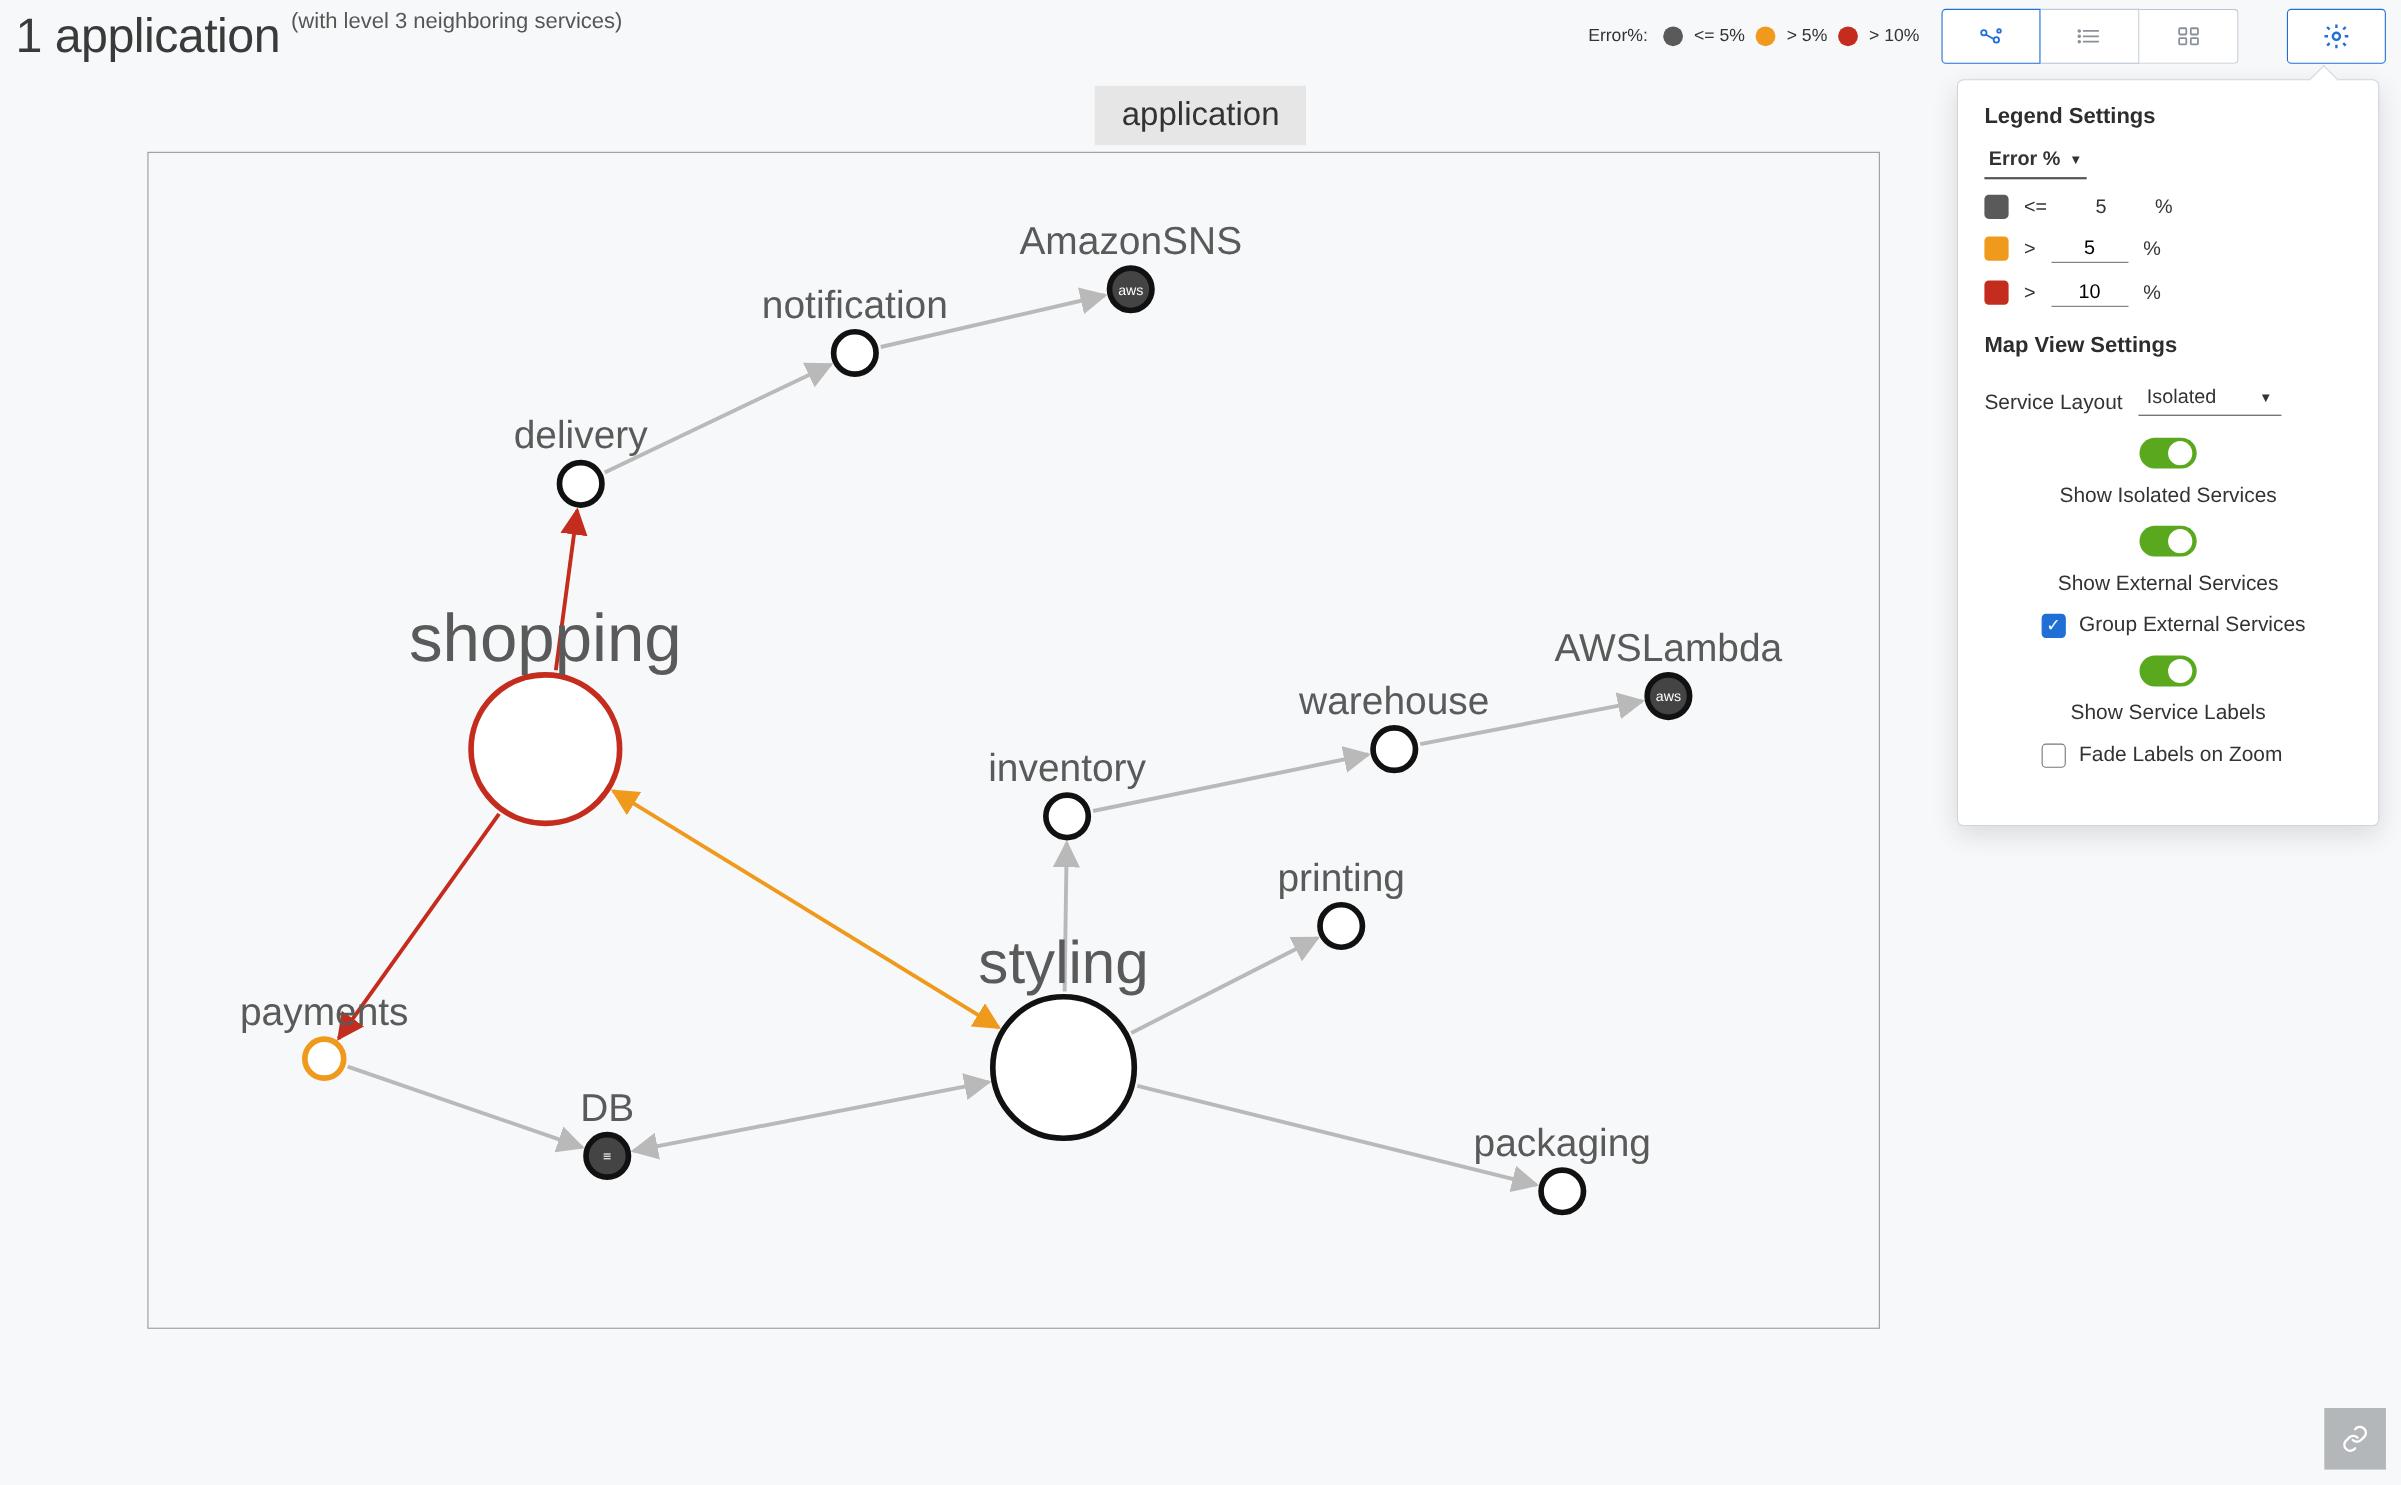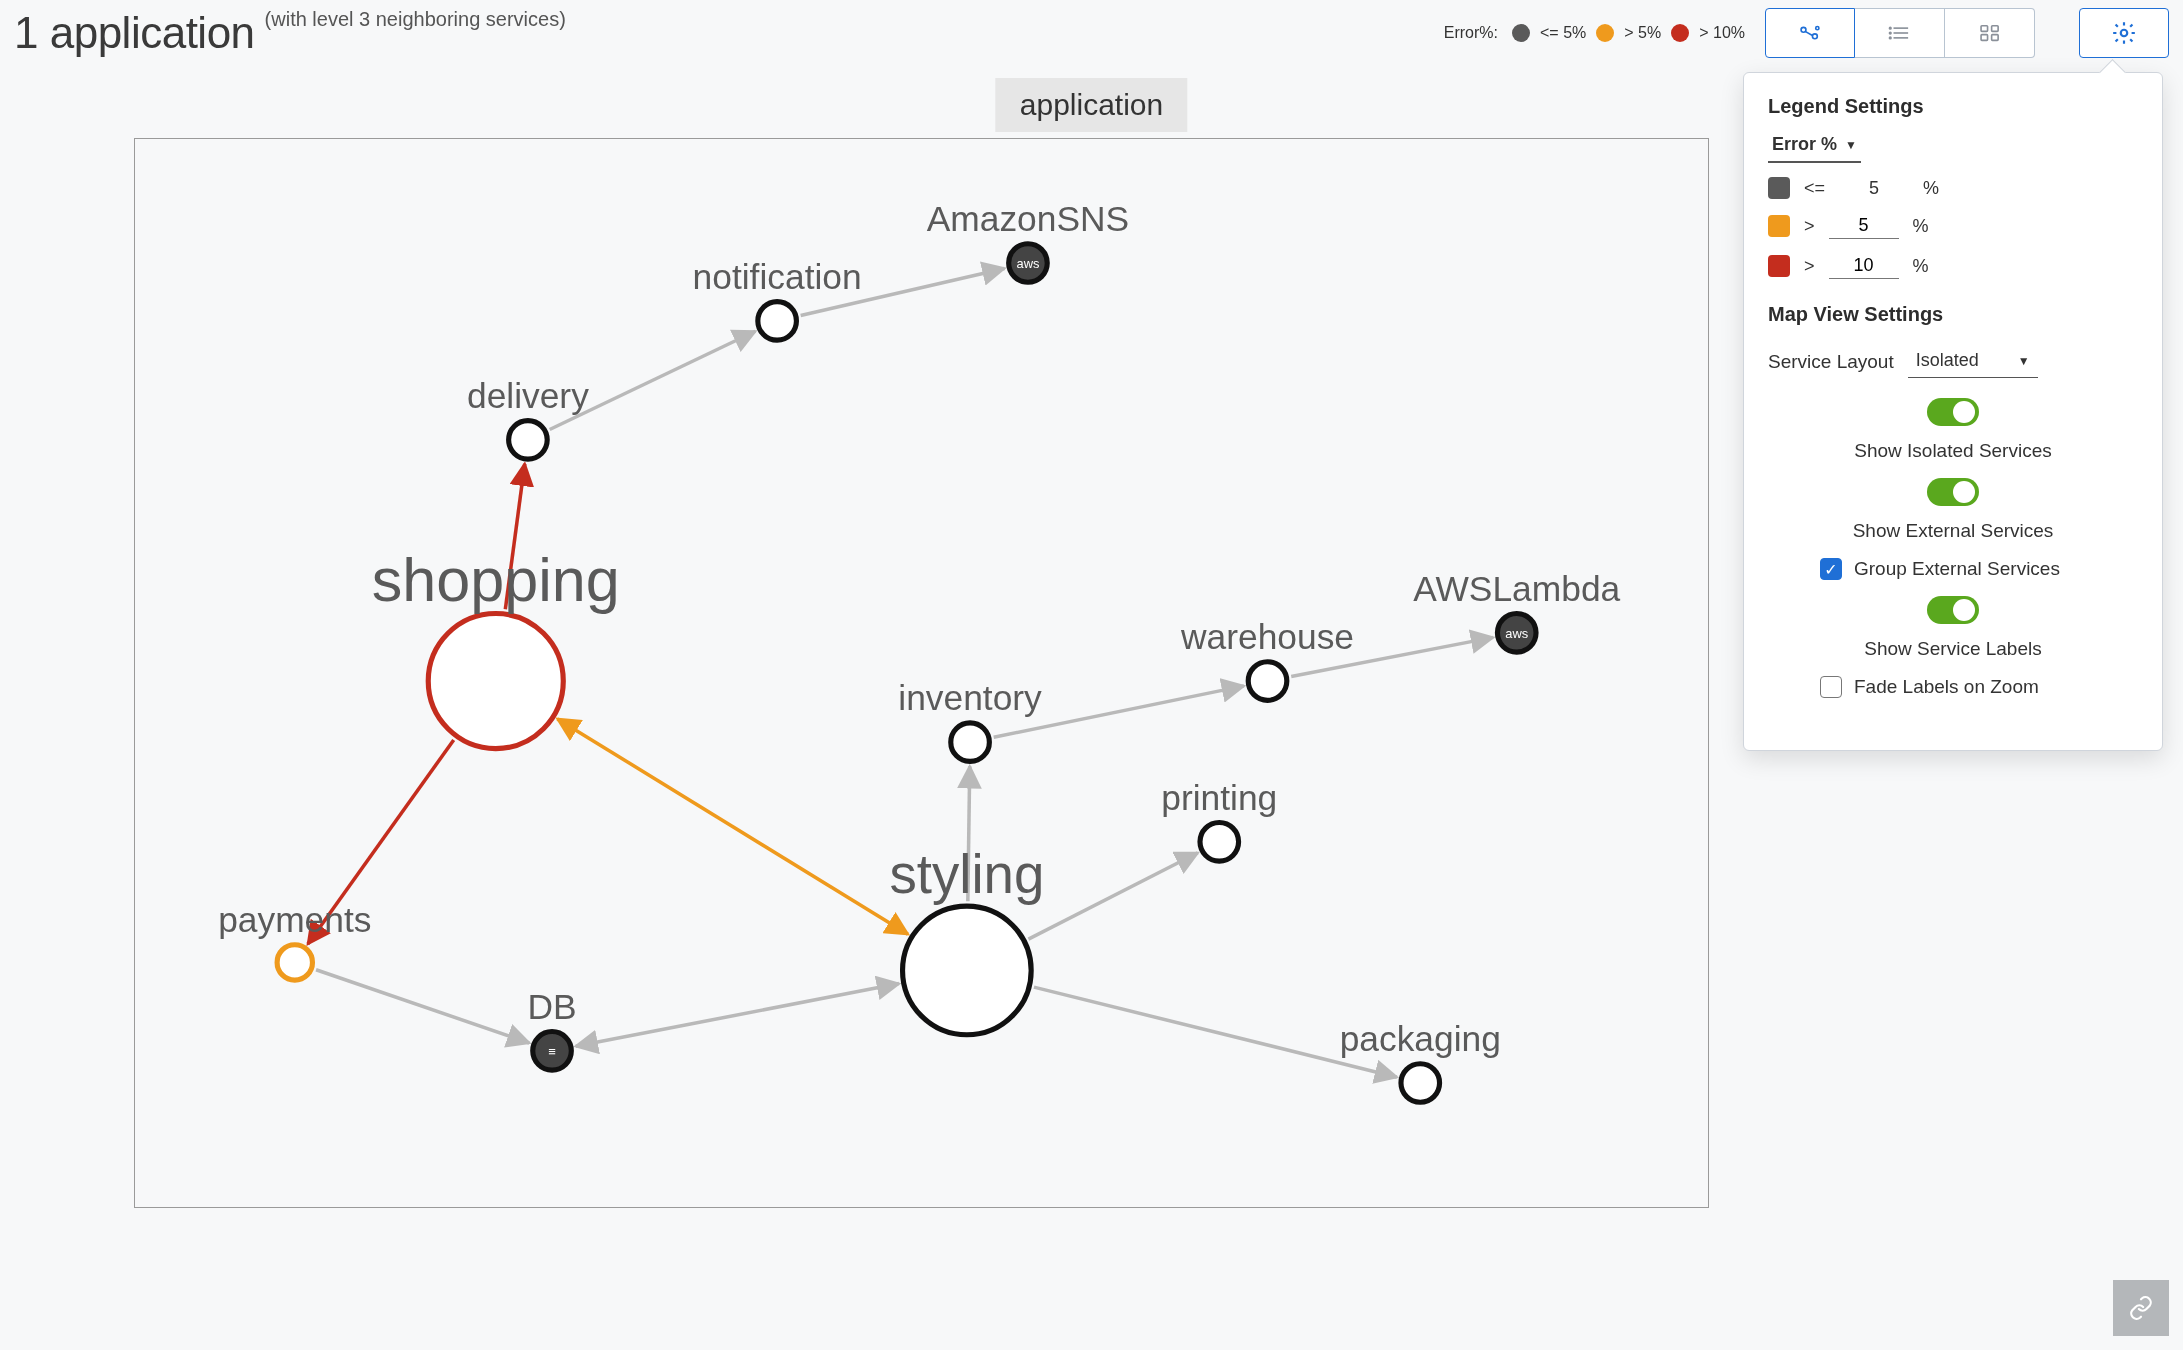--- a/index.html
+++ b/index.html
@@ -30,31 +30,31 @@
   .btn-settings { width:90px; height:50px; border:1px solid #1f6fd6; background:#fff; border-radius:4px; display:flex; align-items:center; justify-content:center; cursor:pointer; color:#1f6fd6; margin-left: 24px; position:relative;}
   .btn-settings svg { width:26px; height:26px; }
 
   
   .graph-wrap { position: relative; margin: 20px auto 0; width: 96%; height: calc(100% - 130px);}
   .app-label { position:absolute; left:50%; transform:translateX(-50%); top:0; background:#e6e6e6; padding:10px 24px; font-size:30px; color:#333; z-index:2;}
   .graph-box { position:absolute; top:60px; left:90px; right:430px; bottom:90px; border:1px solid #9a9a9a; background:#fff0; }
   svg.graph { position:absolute; top:60px; left:90px; right:430px; bottom:90px; width:calc(100% - 520px); height:calc(100% - 150px);}
 
   
-  .popover { position:absolute; top:72px; right:20px; width:420px; background:#fff; border:1px solid #d0d5dc; border-radius:6px; box-shadow:0 8px 24px rgba(0,0,0,.12); padding:22px 24px 28px; z-index:10;}
+  .popover { position:absolute; top:72px; right:20px; width:384px; background:#fff; border:1px solid #d0d5dc; border-radius:6px; box-shadow:0 8px 24px rgba(0,0,0,.12); padding:22px 24px 28px; z-index:10;}
   .popover::before { content:""; position:absolute; top:-10px; right:40px; width:18px; height:18px; background:#fff; border-left:1px solid #d0d5dc; border-top:1px solid #d0d5dc; transform:rotate(45deg);}
   .pop-h { font-size:20px; font-weight:600; color:#2d2d2d; margin-bottom:12px; }
   .pop-sec { margin-bottom: 24px; }
   .sel-under { display:inline-flex; align-items:center; gap:8px; border-bottom:2px solid #555; padding:4px 4px 6px; font-size:18px; font-weight:600; cursor:pointer;}
   .thresh-row { display:flex; align-items:center; gap:14px; margin:14px 0; font-size:18px;}
   .sw { width:22px; height:22px; border-radius:4px; }
   .sw-grey{background:#5a5a5a;} .sw-orange{background:#ef9a1d;} .sw-red{background:#c42d1e;}
   .thresh-input { width:70px; border:none; border-bottom:1px solid #777; text-align:center; font-size:18px; padding:2px 0; background:transparent;}
 
-  .row-inline { display:flex; align-items:center; gap:14px; margin:20px 0; }
+  .row-inline { display:flex; align-items:flex-end; gap:14px; margin:20px 0; }
   .dd { border-bottom:1px solid #555; padding:4px 8px 6px; font-size:18px; display:inline-flex; align-items:center; gap:20px; cursor:pointer; min-width:130px; justify-content:space-between;}
   .toggle { display:flex; align-items:center; gap:14px; margin:16px 0; font-size:19px; color:#333;flex-direction:column;}
   .switch { width:52px; height:28px; border-radius:14px; background:#5aa81e; position:relative; cursor:pointer;}
   .switch .knob{ position:absolute; width:22px; height:22px; border-radius:50%; background:#fff; top:3px; right:4px;}
   .cbrow { display:flex; align-items:center; gap:12px; margin:12px 0 12px 52px; font-size:19px; color:#333;}
   .cb { width:22px; height:22px; border:1.5px solid #777; border-radius:4px; display:flex; align-items:center; justify-content:center; cursor:pointer;}
   .cb.checked{ background:#1f6fd6; border-color:#1f6fd6; color:#fff; font-size:16px;}
   
   
   .link-btn { position:absolute; bottom:14px; right:14px; width:56px; height:56px; background:#b4b7ba; display:flex; align-items:center; justify-content:center; cursor:pointer;}

